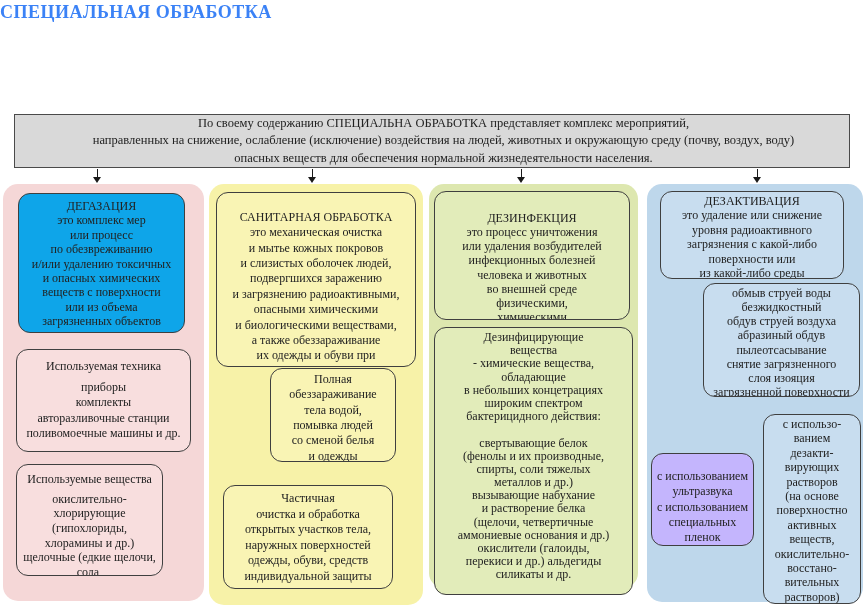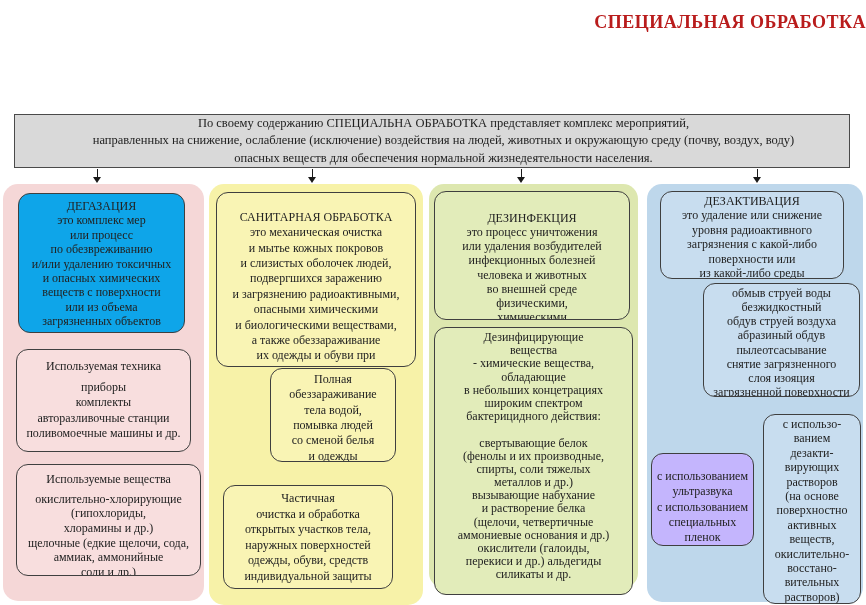--- a/index.html
+++ b/index.html
@@ -2,22 +2,22 @@
 <html lang="ru"><head>
 <meta charset="utf-8">
 <style>
   html,body{margin:0;padding:0;background:#fff;}
   #stage{
     position:relative;width:866px;height:605px;background:#fff;overflow:hidden;
     font-family:"Liberation Serif","DejaVu Serif",serif;color:#222;
   }
   
   .page-title{
-    position:absolute;top:12px;left:0;width:100%;text-align:right;
-    font-size:18px;font-weight:bold;letter-spacing:.5px;color:#b91c1c;
+    position:absolute;top:2px;left:0;width:100%;text-align:left;
+    font-size:18px;font-weight:bold;letter-spacing:.5px;color:#3b82f6;
   }
   
   .intro-box{
     position:absolute;left:14px;top:114px;width:836px;height:54px;
     background:#d9d9d9;border:1px solid #4a4a4a;box-sizing:border-box;
     display:flex;align-items:center;justify-content:center;
   }
   .intro-text{
     white-space:pre-line;text-align:center;font-size:12.5px;line-height:1.38;width:100%;margin-left:23px;
   }
@@ -40,21 +40,21 @@
   .box{
     position:absolute;box-sizing:border-box;border:1px solid #3f3f3f;border-radius:12px;
     text-align:center;font-size:12px;line-height:1.3;overflow:hidden;padding:2px 3px;
   }
   .box-heading{white-space:pre-line;}
   .box-text{white-space:pre-line;}
   .hgap .box-heading{margin-bottom:5px;}
   
   .b-p1{left:15px;top:9px;width:167px;height:140px;line-height:1.2;padding-top:5px;background:#0ea5e9;}
   .b-p2{left:13px;top:165px;width:175px;height:103px;padding-top:9px;background:#f8dede;}
-  .b-p3{left:13px;top:280px;width:185px;height:112px;line-height:1.22;padding-top:7px;background:#f8dede;}
+  .b-p3{left:13px;top:280px;width:147px;height:112px;line-height:1.22;padding-top:7px;background:#f8dede;}
   
   .b-s1{left:7px;top:8px;width:200px;height:175px;line-height:1.28;padding-top:17px;background:#f9f4b4;}
   .b-s2{left:61px;top:184px;width:126px;height:94px;line-height:1.28;padding-top:3px;background:#f9f4b4;}
   .b-s3{left:14px;top:301px;width:170px;height:104px;line-height:1.3;padding-top:5px;background:#f9f4b4;}
   
   .b-d1{left:5px;top:7px;width:196px;height:129px;line-height:1.18;padding-top:19px;background:#e2ecba;}
   .b-d2{left:5px;top:143px;width:199px;height:268px;line-height:1.1;padding-top:3px;background:#e2ecba;}
   
   .b-z1{left:13px;top:7px;width:184px;height:88px;line-height:1.2;padding-top:2px;background:#c8ddef;}
   .b-z2{left:56px;top:99px;width:157px;height:114px;line-height:1.18;padding-top:2px;background:#c8ddef;}

